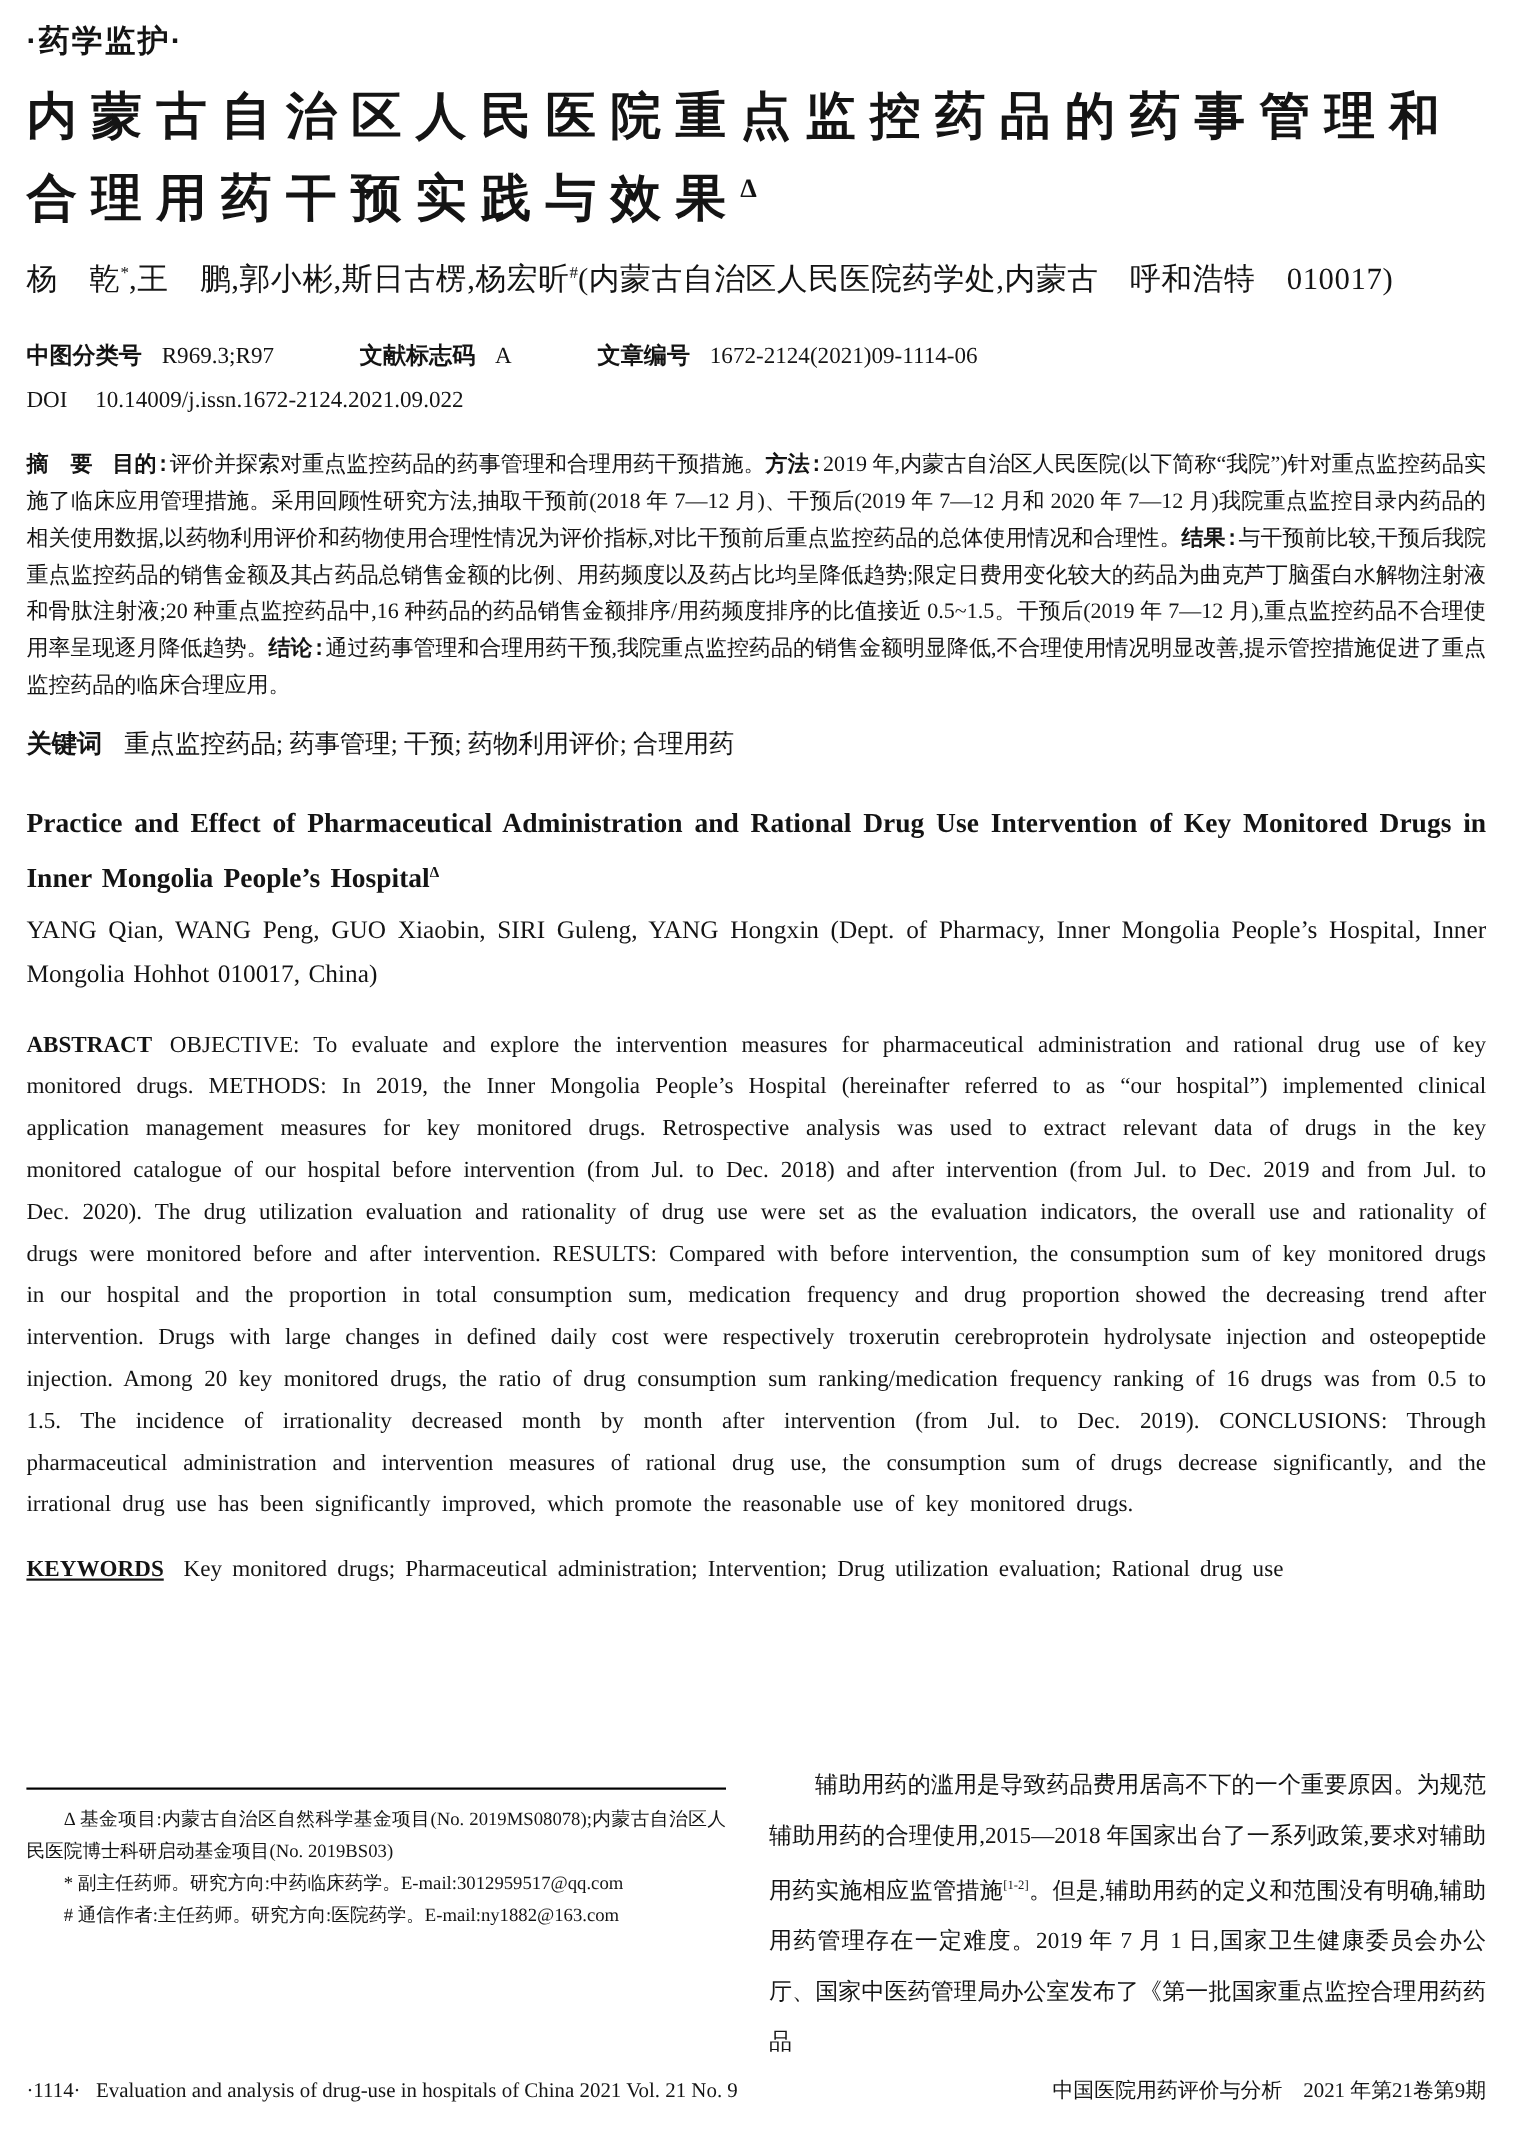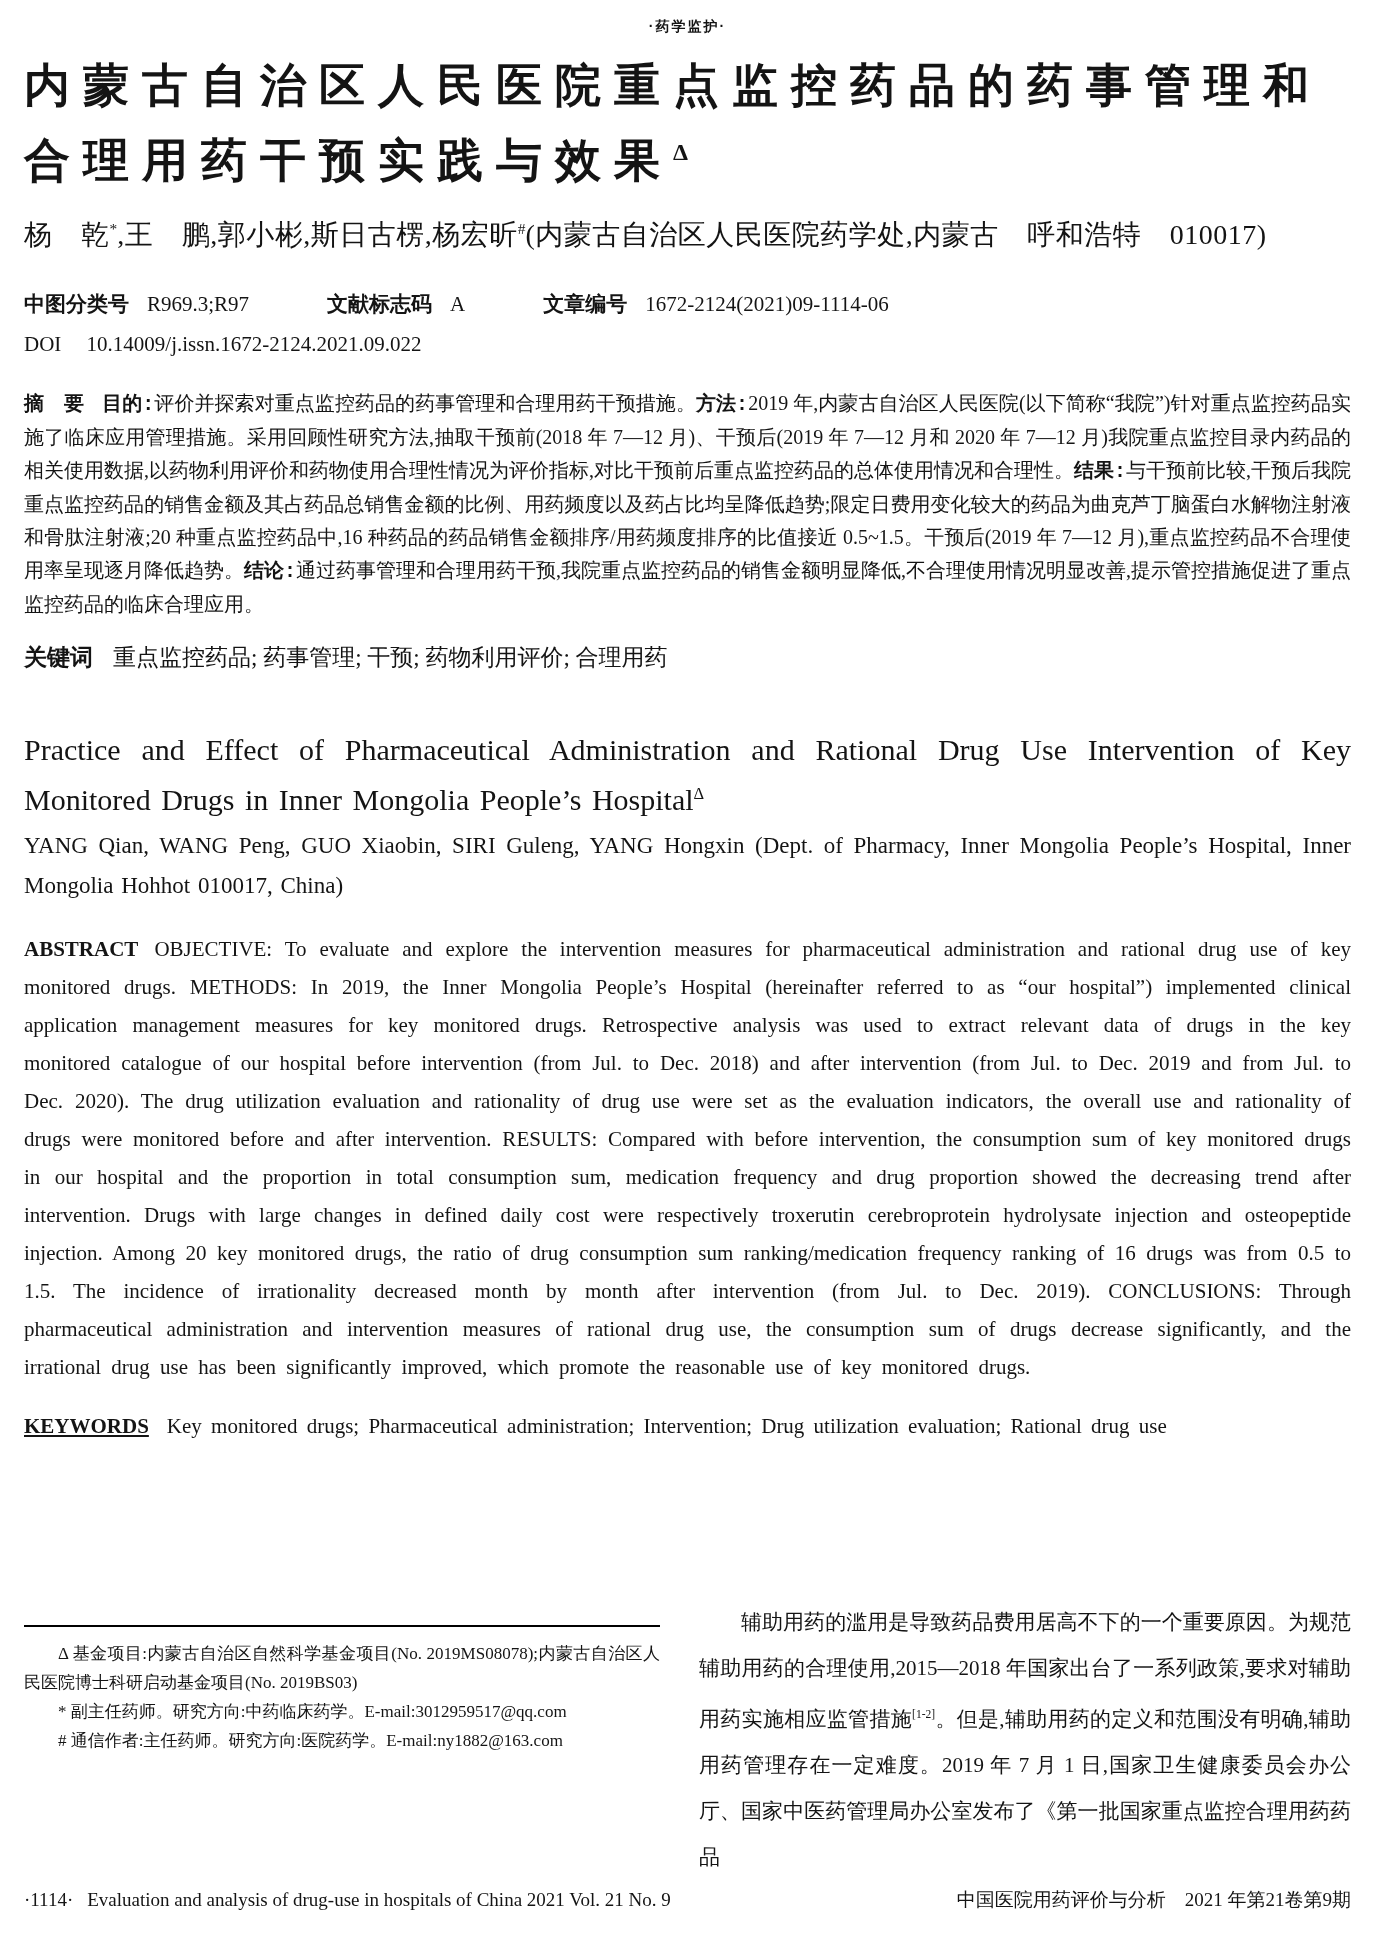--- a/index.html
+++ b/index.html
@@ -22,24 +22,23 @@
     box-sizing: border-box;
   }
   sup {
     font-size: 0.55em;
     vertical-align: super;
     letter-spacing: 0;
   }
 
   .column-mark {
     font-family: "Liberation Sans", "DejaVu Sans", sans-serif;
-    font-size: 14px;
+    font-size: 28px;
     font-weight: 700;
     letter-spacing: 2px;
-    text-align: center;
   }
   .title-cn {
     margin: 16px 0 0 0;
     font-size: 46px;
     font-weight: 800;
     line-height: 67px;
     letter-spacing: 13px;
   }
   .title-cn sup { font-size: 24px; }
 
@@ -88,23 +87,23 @@
     font-size: 23px;
     line-height: 33px;
   }
   .keywords-cn .kw-label {
     font-family: "Liberation Sans", "DejaVu Sans", sans-serif;
     font-weight: 700;
     margin-right: 20px;
   }
 
   .title-en {
-    margin: 54px 0 0 0;
-    font-size: 30px;
-    font-weight: 400;
+    margin: 34px 0 0 0;
+    font-size: 25px;
+    font-weight: 700;
     line-height: 44px;
     text-align: justify;
     word-spacing: 3px;
   }
   .authors-en {
     margin-top: 4px;
     font-size: 23px;
     line-height: 40px;
     text-align: justify;
     word-spacing: 2px;

